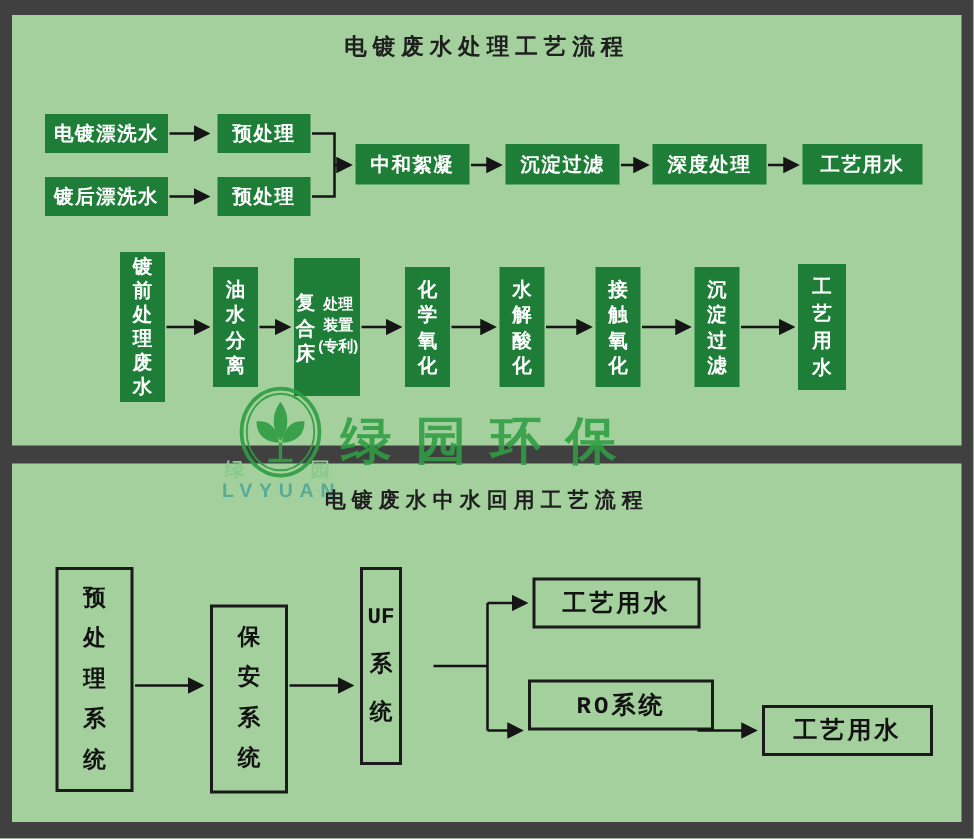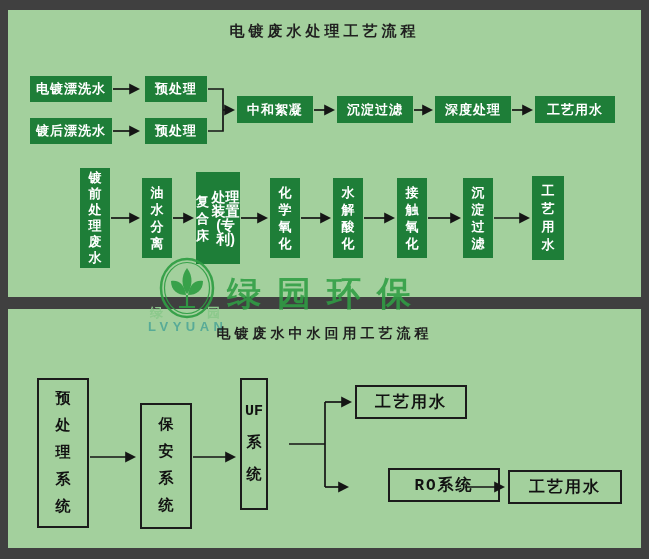--- a/index.html
+++ b/index.html
@@ -16,21 +16,21 @@
   body{background:#d9d9d9;font-family:"Liberation Sans","DejaVu Sans",sans-serif;}
   .page{position:relative;width:649px;height:559px;background:#404040;overflow:hidden;}
   .panel{position:absolute;background:var(--panel-bg);}
   .panel-title{position:absolute;left:0;width:100%;text-align:center;font-weight:bold;color:var(--title-text);}
   #top-title{font-size:15px;letter-spacing:4px;}
   #bottom-title{font-size:14px;letter-spacing:4px;z-index:6;}
   .hnode{position:absolute;background:var(--node-fill);color:var(--node-text);display:flex;align-items:center;justify-content:center;font-size:13px;font-weight:bold;letter-spacing:1px;}
   .vnode{position:absolute;background:var(--node-fill);color:var(--node-text);display:flex;align-items:center;justify-content:center;text-align:center;white-space:pre-line;font-size:13px;font-weight:bold;}
   .composite{gap:2px;}
   .comp-left{white-space:pre-line;font-size:13px;line-height:17px;font-weight:bold;}
-  .comp-right{white-space:pre-line;font-size:14px;line-height:14px;font-weight:bold;}
+  .comp-right{white-space:pre-line;font-size:10px;line-height:14px;font-weight:bold;}
   .obox{position:absolute;border:2px solid var(--outline-border);color:var(--outline-text);display:flex;align-items:center;justify-content:center;text-align:center;font-weight:bold;background:transparent;}
   .obox.v{white-space:pre-line;font-size:15px;}
   .obox.h{font-size:16px;letter-spacing:2px;}
   .arrows{position:absolute;left:0;top:0;z-index:3;pointer-events:none;}
   .logo{position:absolute;z-index:4;opacity:.92;}
   .brand{position:absolute;left:227px;top:271px;font-size:34px;font-weight:bold;color:var(--logo-green);letter-spacing:16px;opacity:.88;z-index:5;white-space:nowrap;}
   .brand-cn{position:absolute;left:150px;top:304px;font-size:13px;font-weight:bold;color:#8cc98c;letter-spacing:44px;z-index:5;white-space:nowrap;}
   .brand-latin{position:absolute;left:148px;top:319px;font-size:13px;font-weight:bold;color:#58ab97;letter-spacing:4.5px;z-index:5;white-space:nowrap;}
 </style>
 </head>
@@ -101,21 +101,21 @@
 统</div>
     <div class="obox v" style="left:132px;top:94px;width:52px;height:126px;line-height:27px;">保
 安
 系
 统</div>
     <div class="obox v" style="left:232px;top:69px;width:28px;height:132px;line-height:32px;">UF
 系
 统</div>
 
     <div class="obox h" style="left:347px;top:76px;width:112px;height:34px;">工艺用水</div>
-    <div class="obox h" style="left:344px;top:159px;width:112px;height:34px;margin-left:36px;">RO系统</div>
+    <div class="obox h" style="left:344px;top:144px;width:124px;height:34px;">RO系统</div>
     <div class="obox h" style="left:500px;top:161px;width:114px;height:34px;">工艺用水</div>
   </div>
 
   <svg class="arrows" width="649" height="559">
     <defs>
       <marker id="arr" viewBox="0 0 10 10" refX="8" refY="5" markerWidth="6.5" markerHeight="6.5" orient="auto">
         <path d="M0 0 L10 5 L0 10 Z" fill="#151515"></path>
       </marker>
     </defs>
     <g stroke="#151515" stroke-width="1.7" fill="none">

